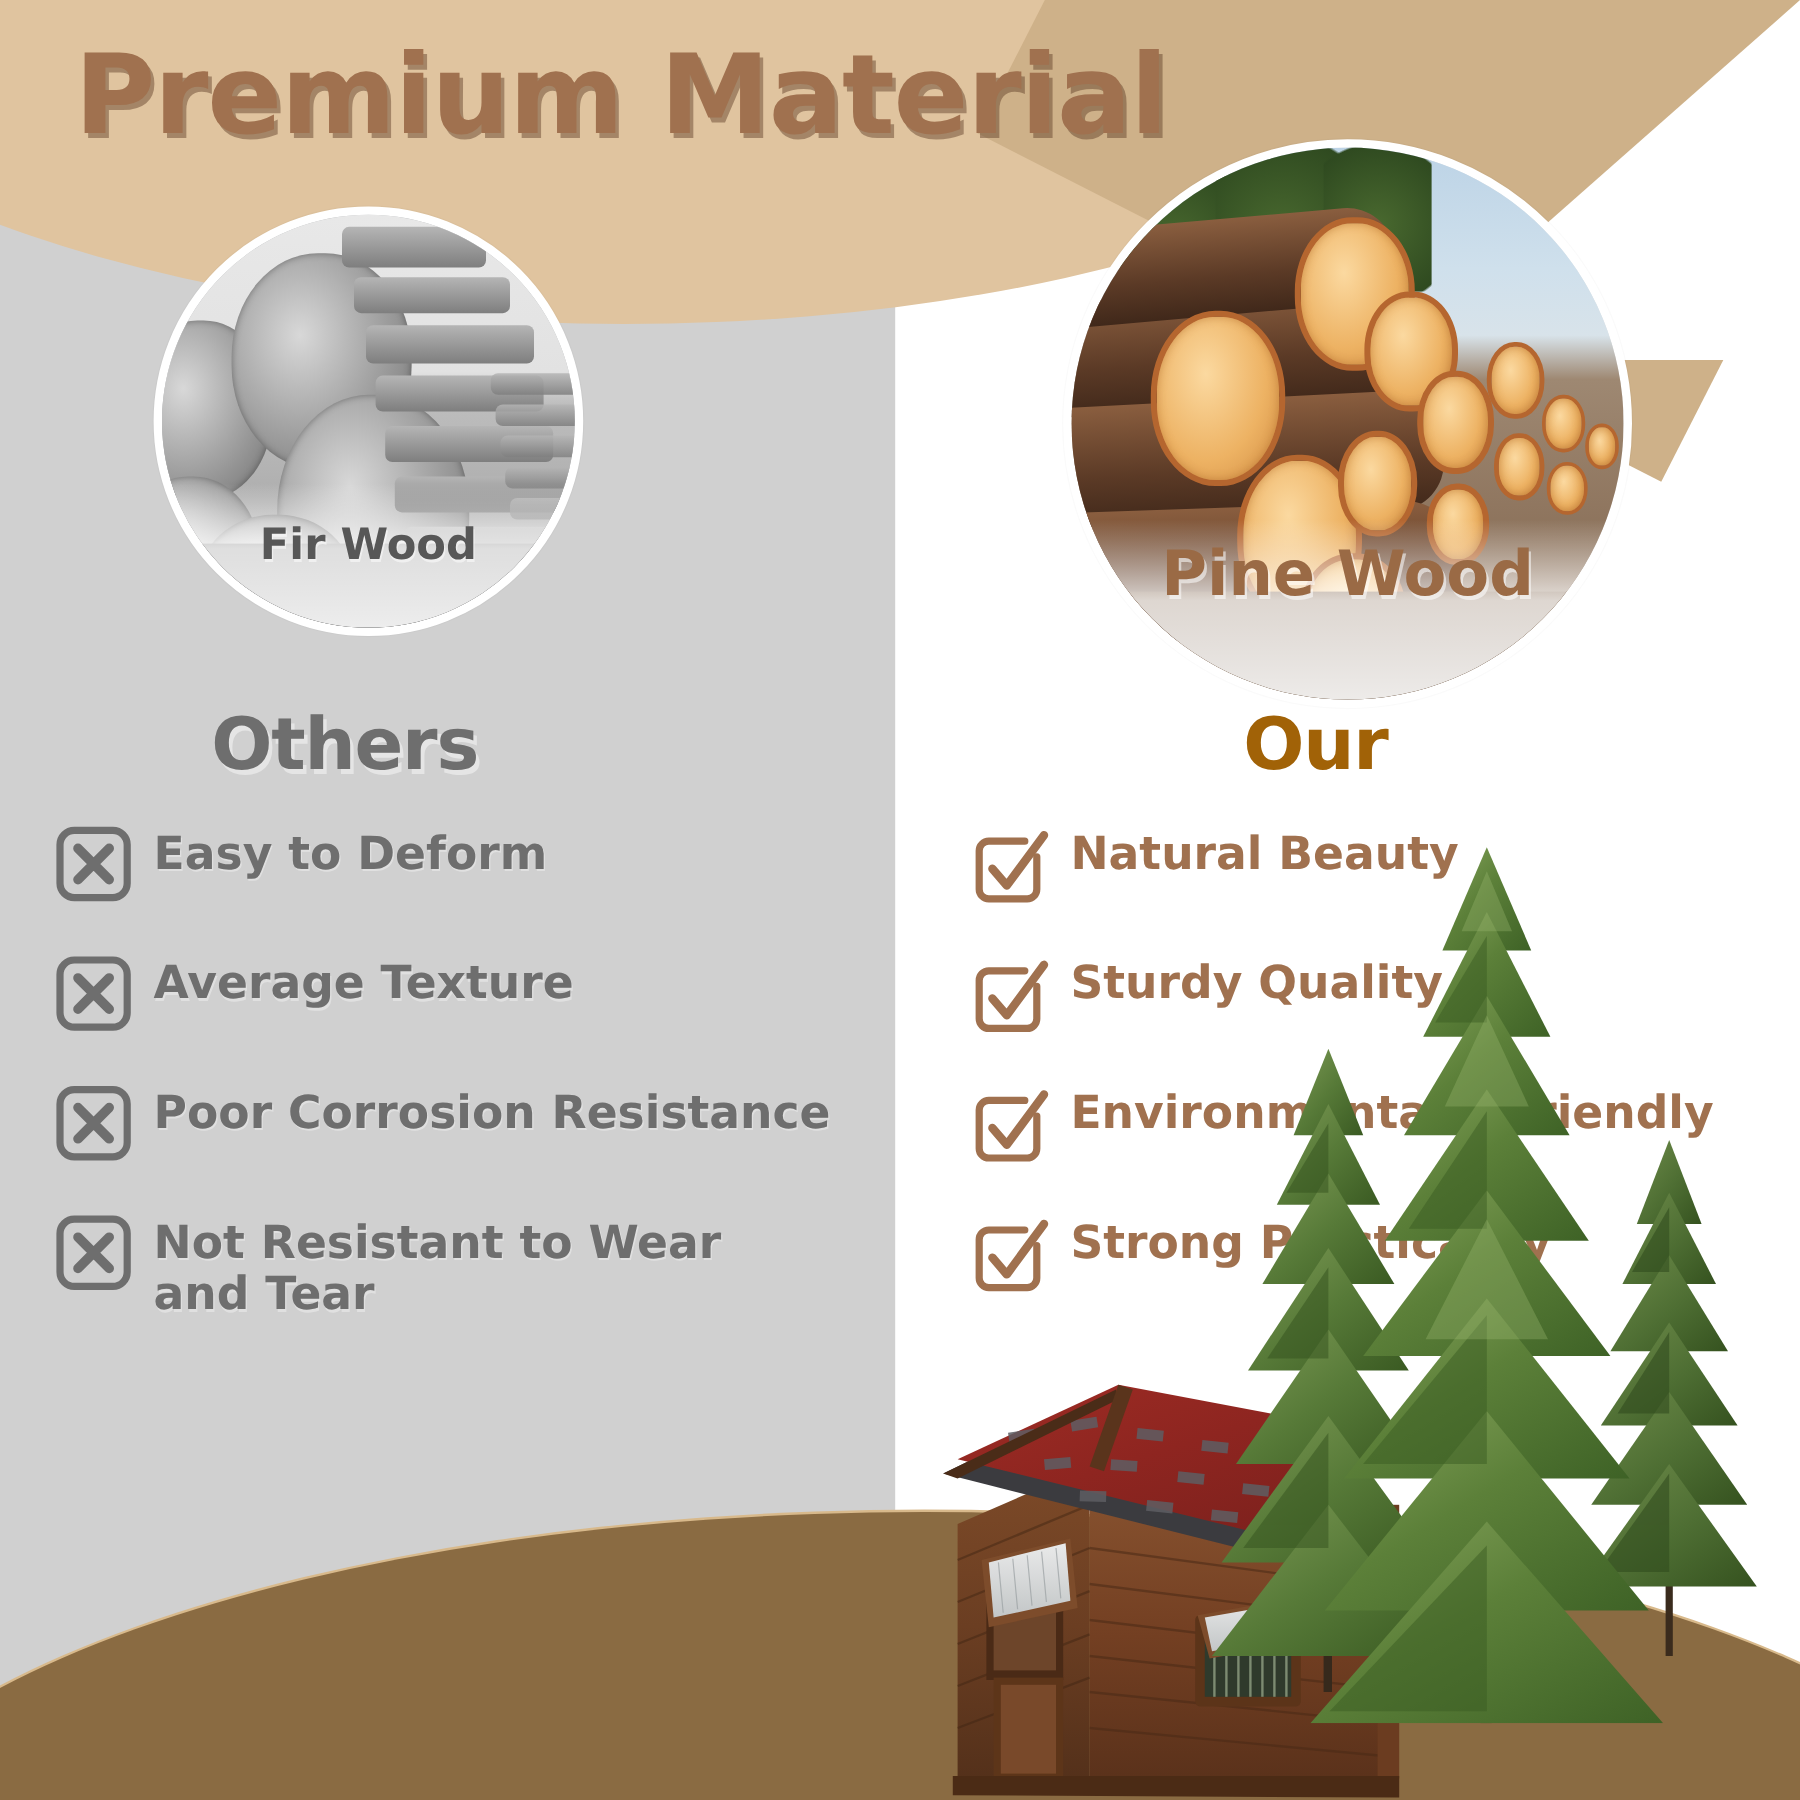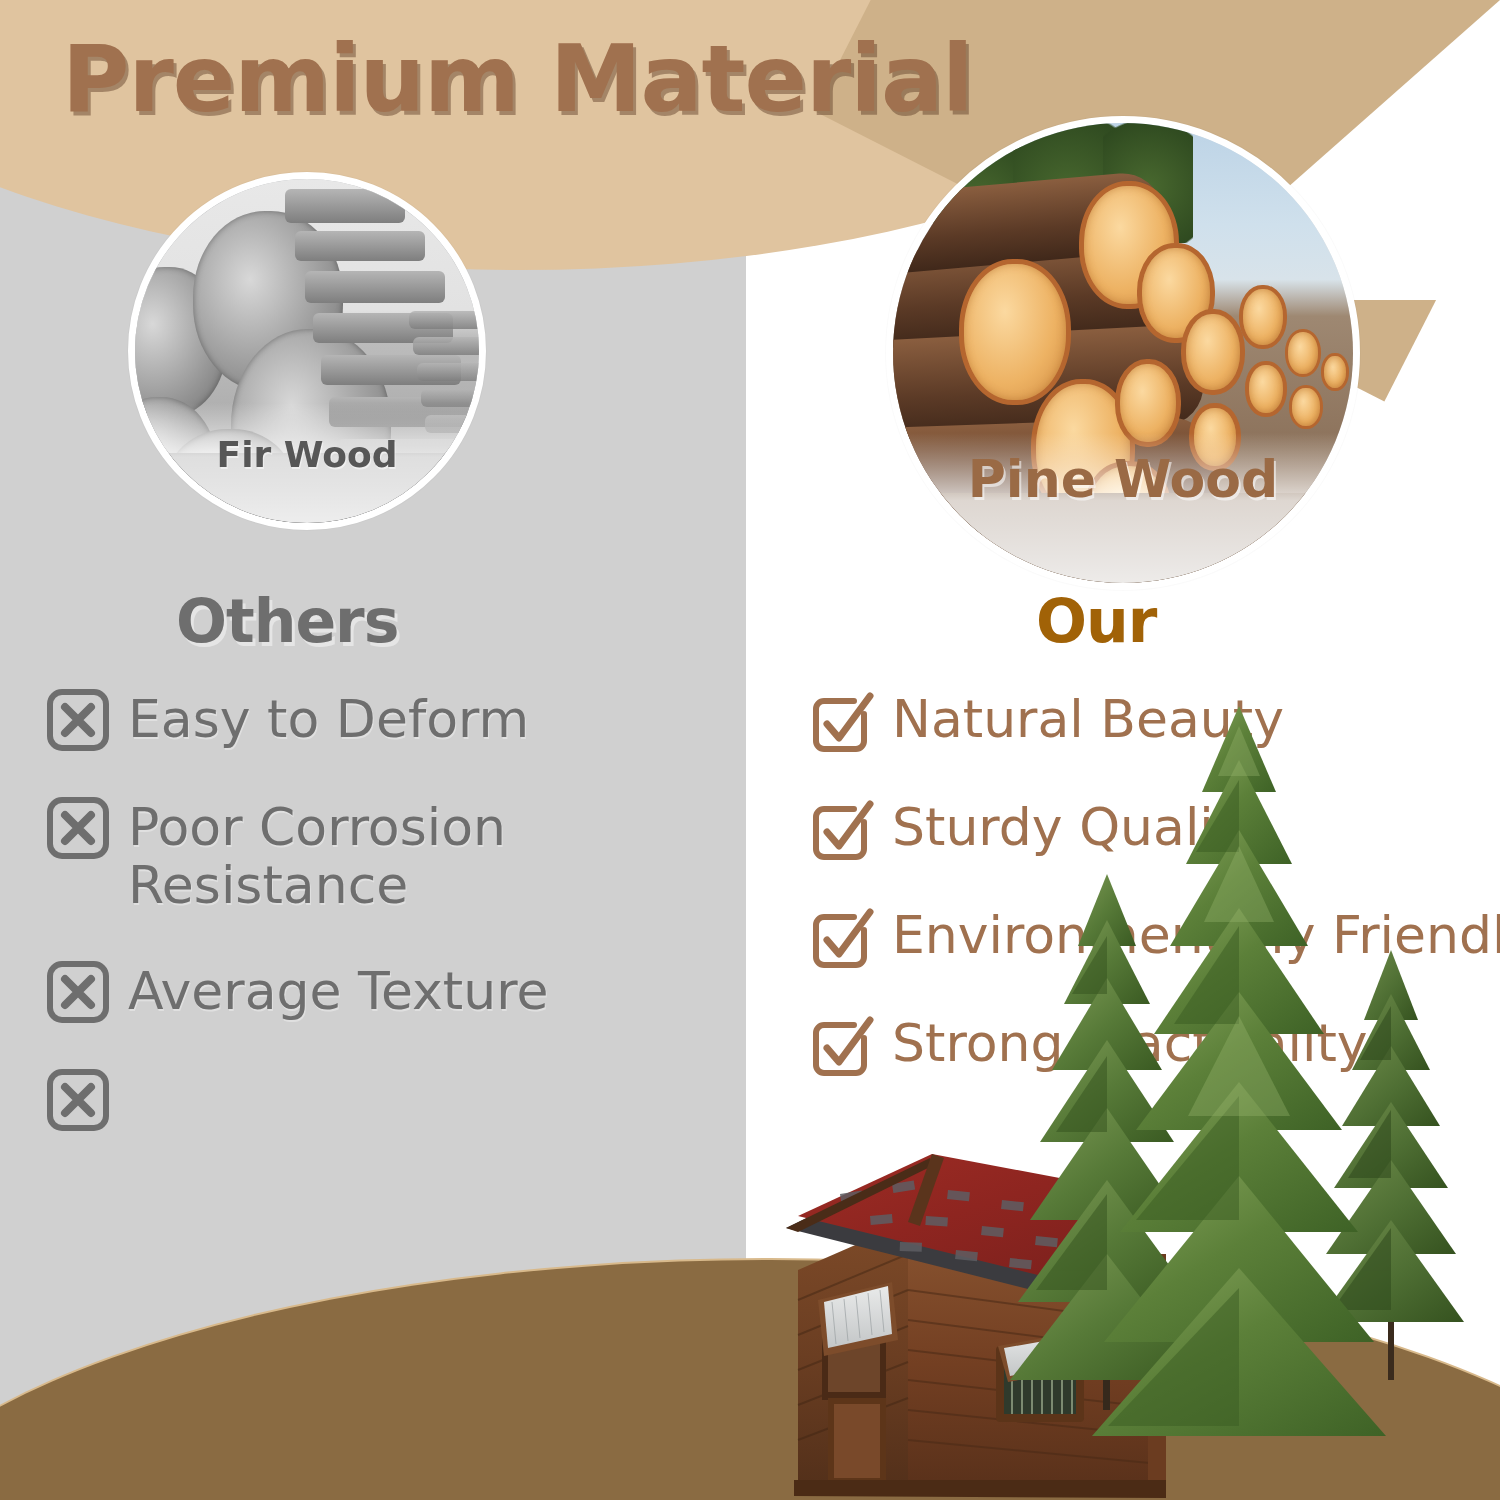--- a/index.html
+++ b/index.html
@@ -196,22 +196,22 @@
     flex:0 0 auto;
     width:58px; height:58px;
     position:relative;
     margin-right:22px;
     margin-top:2px;
   }
   .icon-box svg{ position:absolute; left:-6px; top:-8px; }
 
   .row-label{
     font-family:"DejaVu Sans", sans-serif;
-    font-weight:400;
-    font-size:52px;
+    font-weight:700;
+    font-size:38px;
     line-height:1.12;
   }
   .label-others{ color:#6e6e6e; text-shadow:1px 2px 0 rgba(255,255,255,.35); }
   .label-our{
     color:#a0714f;
     text-shadow:
       -2px -2px 0 #fff, 2px -2px 0 #fff, -2px 2px 0 #fff, 2px 2px 0 #fff,
       0 -2px 0 #fff, 0 2px 0 #fff, -2px 0 0 #fff, 2px 0 0 #fff;
   }
 
@@ -332,40 +332,41 @@
       <span class="row-label label-others">Easy to Deform</span>
     </div>
 
     <div class="row">
       <span class="icon-box">
         <svg width="72" height="72" viewBox="0 0 72 72">
           <rect x="8" y="8" width="56" height="56" rx="12" ry="12" fill="none" stroke="#6e6e6e" stroke-width="6"></rect>
           <path d="M23 23 L49 49 M49 23 L23 49" fill="none" stroke="#6e6e6e" stroke-width="8" stroke-linecap="round"></path>
         </svg>
       </span>
-      <span class="row-label label-others">Poor Corrosion Resistance</span>
+      <span class="row-label label-others">Average Texture</span>
     </div>
 
     <div class="row">
       <span class="icon-box">
         <svg width="72" height="72" viewBox="0 0 72 72">
           <rect x="8" y="8" width="56" height="56" rx="12" ry="12" fill="none" stroke="#6e6e6e" stroke-width="6"></rect>
           <path d="M23 23 L49 49 M49 23 L23 49" fill="none" stroke="#6e6e6e" stroke-width="8" stroke-linecap="round"></path>
         </svg>
       </span>
-      <span class="row-label label-others">Average Texture</span>
+      <span class="row-label label-others">Poor Corrosion Resistance</span>
     </div>
 
     <div class="row">
       <span class="icon-box">
         <svg width="72" height="72" viewBox="0 0 72 72">
           <rect x="8" y="8" width="56" height="56" rx="12" ry="12" fill="none" stroke="#6e6e6e" stroke-width="6"></rect>
           <path d="M23 23 L49 49 M49 23 L23 49" fill="none" stroke="#6e6e6e" stroke-width="8" stroke-linecap="round"></path>
         </svg>
       </span>
+      <span class="row-label label-others" style="max-width:530px;">Not Resistant to Wear and Tear</span>
     </div>
 
   </div>
 
   <div class="col-head head-our">Our</div>
 
   <div class="list list-our">
 
     <div class="row">
       <span class="icon-box">

